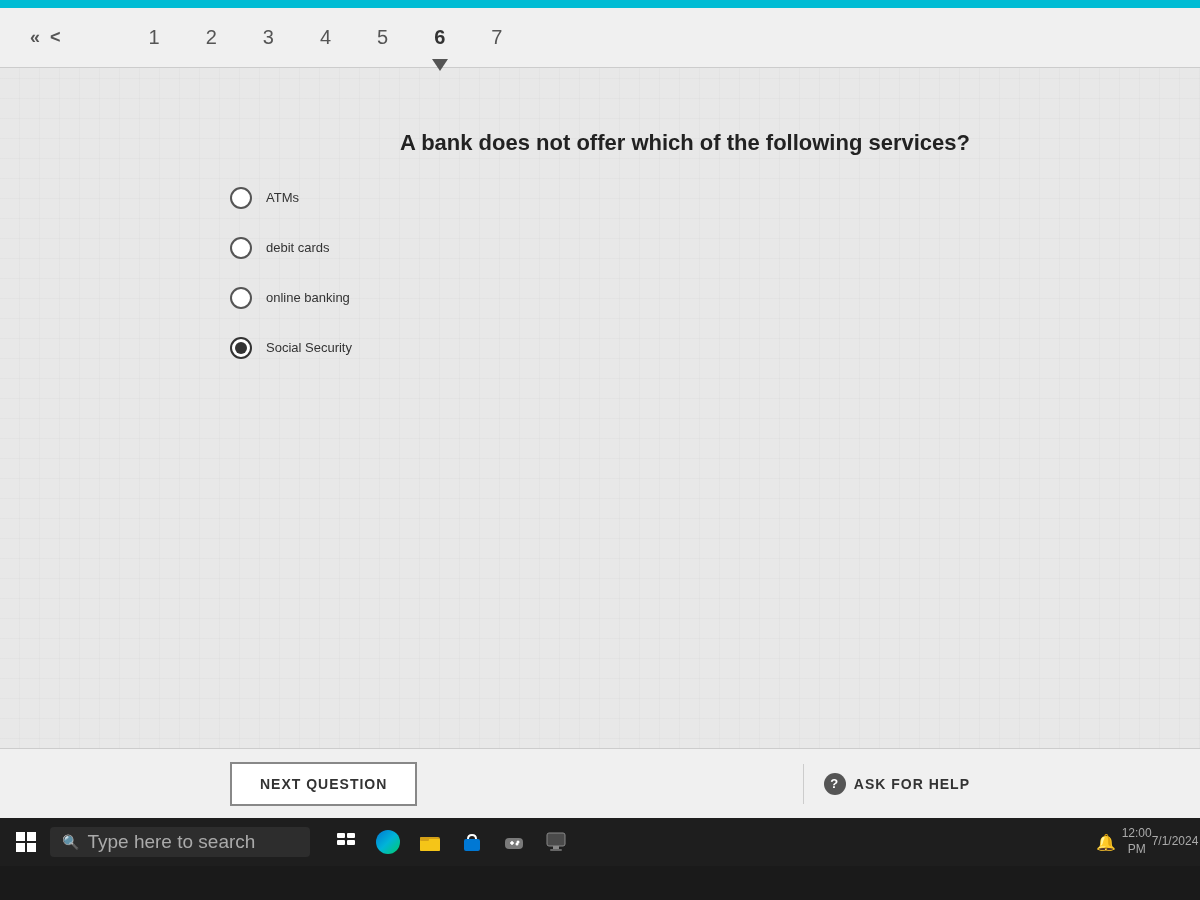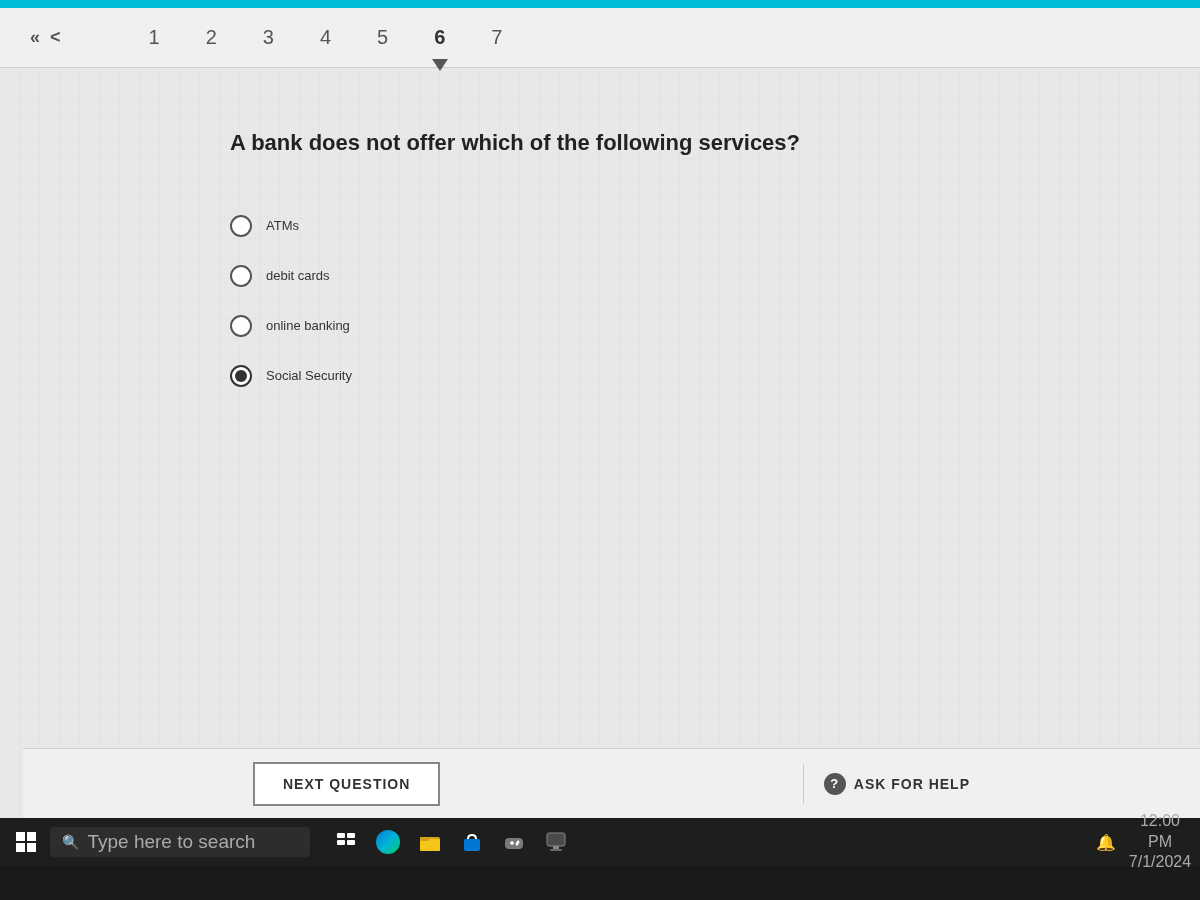--- a/index.html
+++ b/index.html
@@ -107,22 +107,23 @@
       padding: 60px 230px;
       display: flex;
       flex-direction: column;
       gap: 0;
     }
 
     .question-text {
       font-size: 22px;
       font-weight: 600;
       color: #222;
-      margin-bottom: 56px;
+      margin-bottom: 28px;
       line-height: 1.4;
+      text-align: right;
     }
 
     .answer-option {
       display: flex;
       align-items: center;
       gap: 14px;
       margin-bottom: 28px;
       cursor: pointer;
     }
 
@@ -158,21 +159,20 @@
 
     
     .action-bar {
       height: 70px;
       background: #f0f0f0;
       border-top: 1px solid #ccc;
       display: flex;
       align-items: center;
       padding: 0 230px;
       justify-content: space-between;
-      margin-left: 23px;
     }
 
     .next-question-btn {
       padding: 12px 28px;
       background: white;
       border: 2px solid #888;
       font-size: 14px;
       font-weight: bold;
       letter-spacing: 1px;
       cursor: pointer;
@@ -433,19 +433,19 @@
       <svg width="22" height="22" viewBox="0 0 22 22">
         <rect x="2" y="2" width="18" height="13" rx="2" fill="#4a4a4a" stroke="#888" stroke-width="1"></rect>
         <rect x="8" y="15" width="6" height="3" fill="#888"></rect>
         <rect x="5" y="18" width="12" height="2" rx="1" fill="#666"></rect>
       </svg>
     </div>
   </div>
 
   <div class="taskbar-right">
     <div class="taskbar-right-icon" style="color:#aaa; font-size:16px;">🔔</div>
-    <div class="taskbar-right-icon" style="color:#aaa; font-size:16px; width:60px; text-align:center; line-height:1.3;flex-direction:column;">
+    <div class="taskbar-right-icon" style="color:#aaa; font-size:12px; width:60px; text-align:center; line-height:1.3;">
       <div>12:00 PM</div>
       <div>7/1/2024</div>
     </div>
   </div>
 
 </div>
 
 </body></html>

